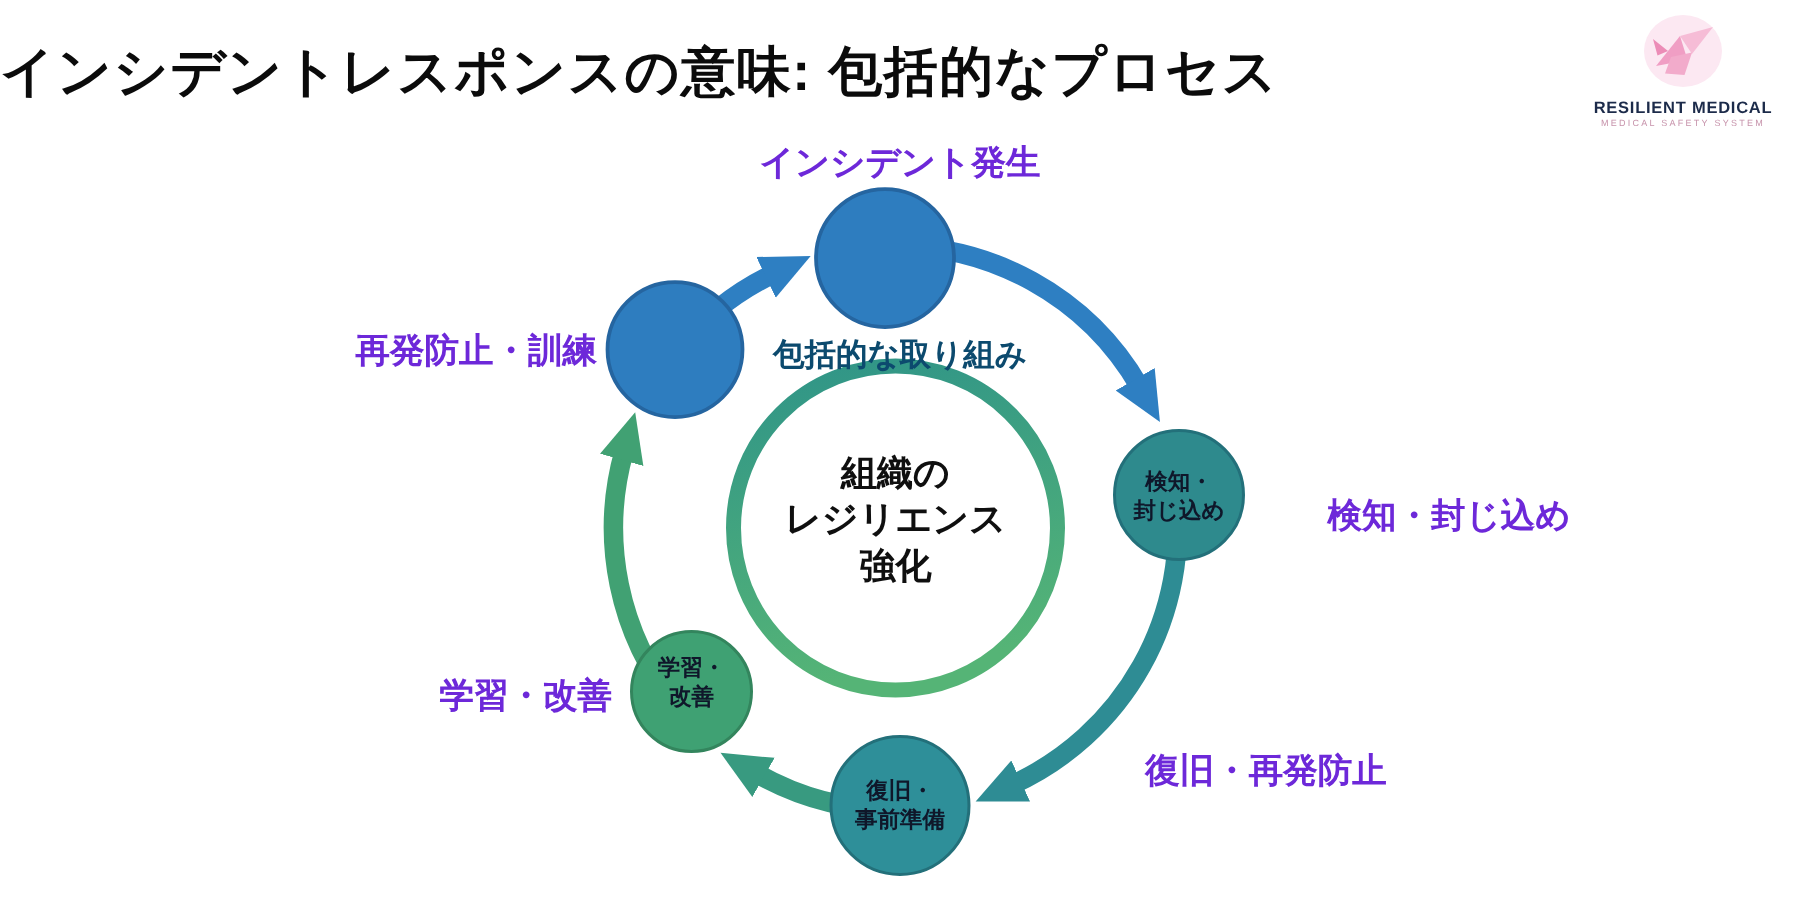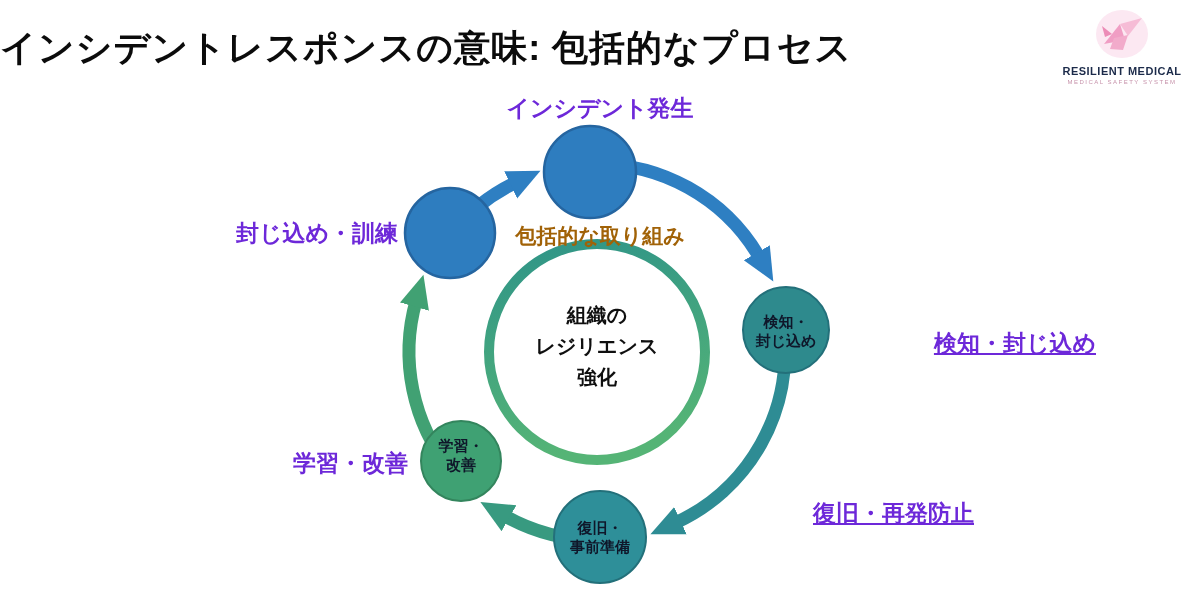--- a/index.html
+++ b/index.html
@@ -28,31 +28,31 @@
   .arc.green { stroke:#41a173; }
   .ring { fill:none; stroke:url(#ringGrad); stroke-width:10; }
   .node.blue-node { fill:#2e7dbf; stroke:#2565a0; stroke-width:2.5; }
   .node.teal-node { fill:#2e8a8d; stroke:#23707a; stroke-width:2; }
   .node.teal-node2 { fill:#2e8f99; stroke:#23707a; stroke-width:2; }
   .node.green-node { fill:#3fa173; stroke:#33855d; stroke-width:2; }
 
   
   .label { font-weight:bold; font-size:23px; color:#6d28d9; }
   .lbl-center { text-align:center; }
-  .lbl-left { text-align:right;text-decoration:underline; }
+  .lbl-left { text-align:center; }
   .lbl-right { text-align:right; }
   .node-text {
     color:#0f172a; font-weight:bold; font-size:15px; line-height:19px;
     text-align:center; white-space:pre-line;
   }
   .center-text {
-    font-size:20px; font-weight:bold; line-height:31px; text-align:center;
+    font-size:24px; font-weight:bold; line-height:31px; text-align:center;
     white-space:pre-line; color:#0f0f0f;
   }
-  .center-top-label { font-size:21px; font-weight:bold; text-align:center; color:#a16207; }
+  .center-top-label { font-size:21px; font-weight:bold; text-align:center; color:#0c4a6e; }
 </style>
 </head>
 <body>
 
 <div class="abs title">インシデントレスポンスの意味: 包括的なプロセス</div>
 
 <div class="abs logo">
   <span>
     <svg width="56" height="52" viewBox="0 0 56 52">
       <ellipse cx="28" cy="26" rx="26" ry="24" fill="#fce8f2"></ellipse>
@@ -98,21 +98,21 @@
   <circle class="node blue-node" cx="450" cy="233" r="45"></circle>
   <circle class="node teal-node" cx="786" cy="330" r="43"></circle>
   <circle class="node teal-node2" cx="600" cy="537" r="46"></circle>
   <circle class="node green-node" cx="461" cy="461" r="40"></circle>
 </svg>
 
 <div class="abs label lbl-center" style="left:420px; top:93px;  width:360px;">インシデント発生</div>
 <div class="abs label lbl-left" style="left:836px; top:328px; width:260px;">検知・封じ込め</div>
 <div class="abs label lbl-left" style="left:714px; top:498px; width:260px;">復旧・再発防止</div>
 <div class="abs label lbl-right" style="left:238px; top:448px; width:170px;">学習・改善</div>
-<div class="abs label lbl-right" style="left:188px; top:218px; width:210px;">封じ込め・訓練</div>
+<div class="abs label lbl-right" style="left:188px; top:218px; width:210px;">再発防止・訓練</div>
 
 <div class="abs node-text" style="left:716px; top:312px; width:140px;">検知・
 封じ込め</div>
 <div class="abs node-text" style="left:530px; top:518px; width:140px;">復旧・
 事前準備</div>
 <div class="abs node-text" style="left:391px; top:436px; width:140px;">学習・
 改善</div>
 
 <div class="abs center-top-label" style="left:450px; top:222px; width:300px;">包括的な取り組み</div>
 <div class="abs center-text" style="left:462px; top:300px; width:270px;">組織の

